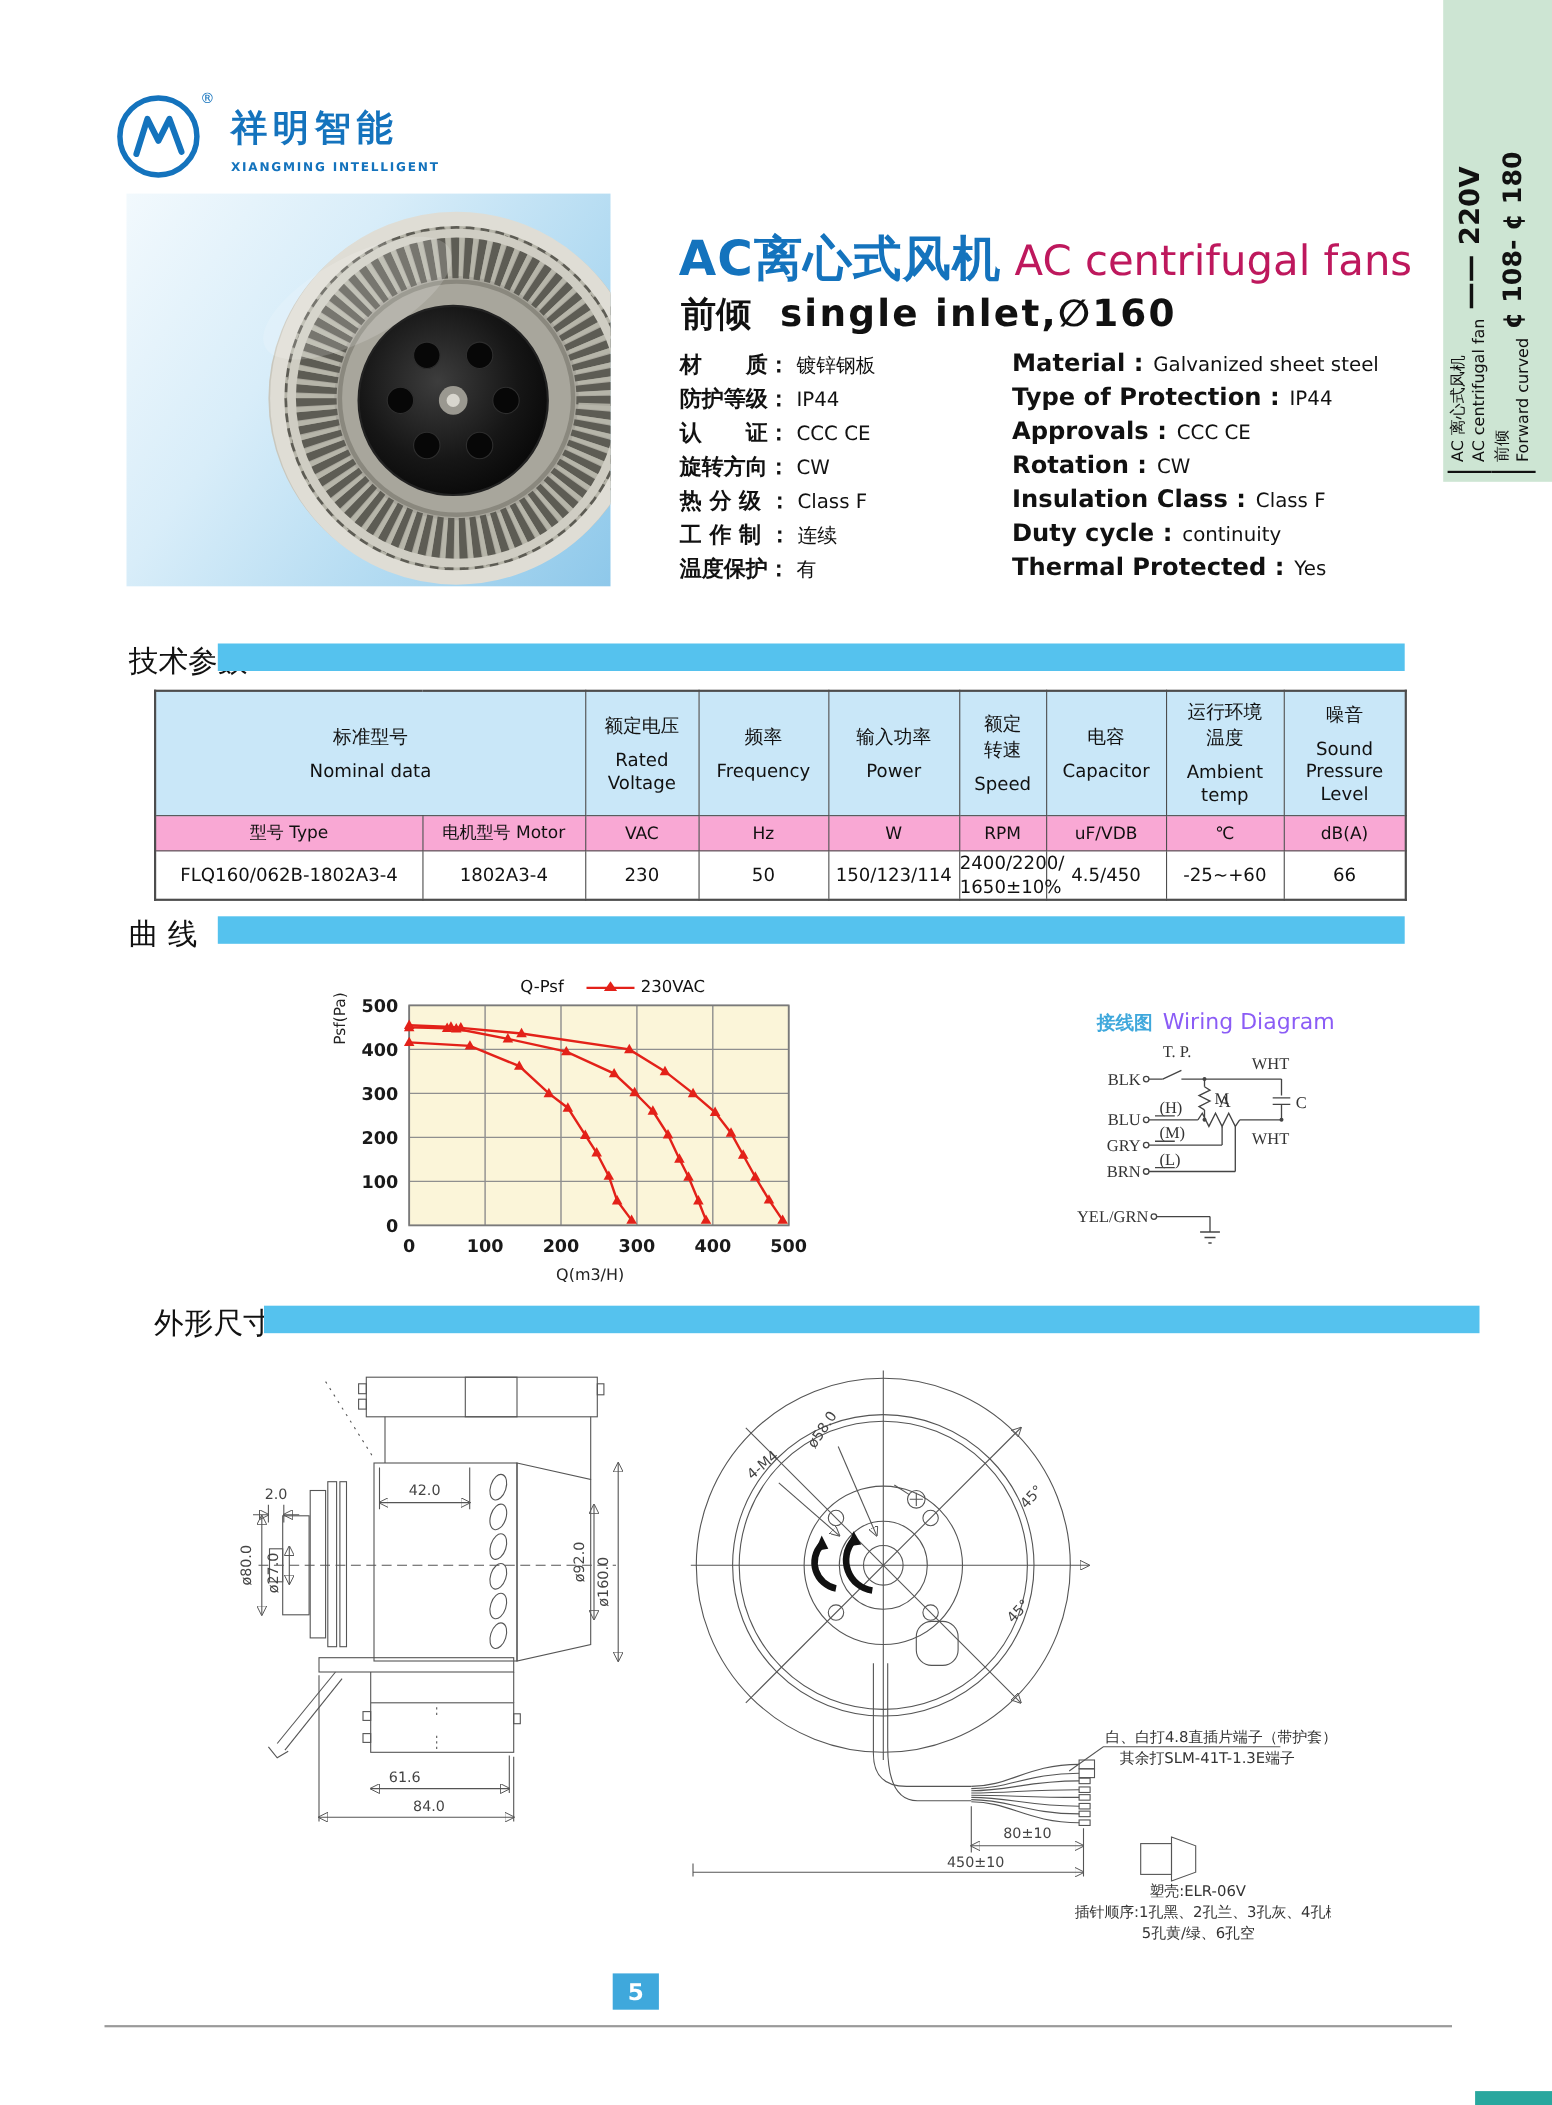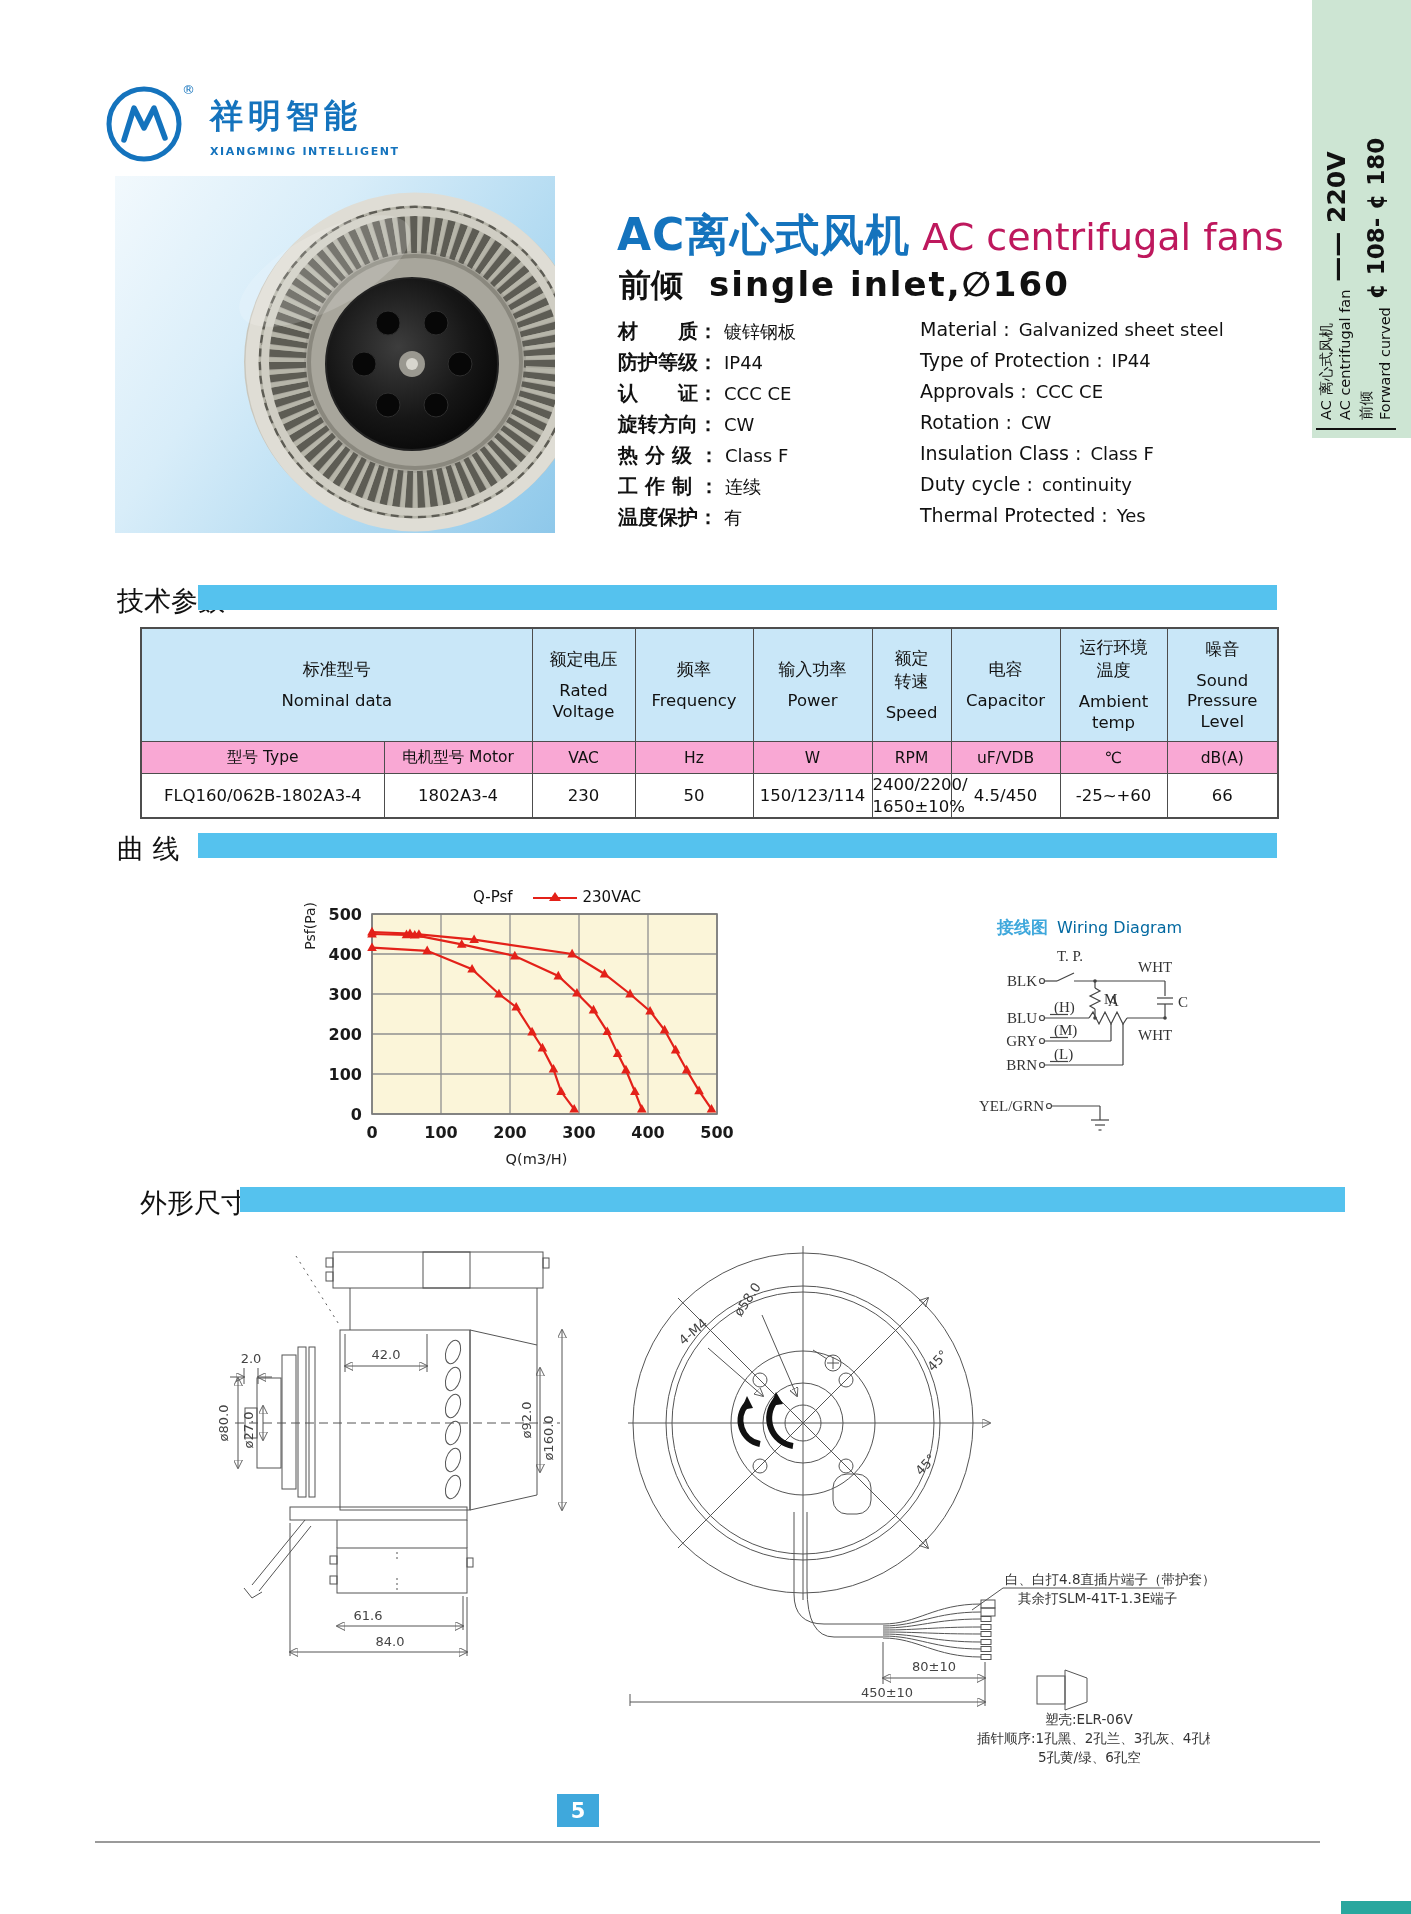--- a/index.html
+++ b/index.html
@@ -18,21 +18,21 @@
   .t-cn{font-size:44px;font-weight:bold;color:#1473BD;letter-spacing:1px;}
   .t-en{font-size:38px;color:#be185d;margin-left:12px;}
   .subtitle{position:absolute;left:619px;top:264px;white-space:nowrap;}
   .s-cn{font-size:32px;font-weight:bold;}
   .s-en{font-size:34px;font-weight:bold;margin-left:26px;letter-spacing:2px;}
   .specs{position:absolute;left:618px;top:318px;width:690px;}
   .spec-row{position:relative;height:31px;}
   .sr-cnl{font-size:20px;font-weight:bold;}
   .sr-cnv{font-size:18px;margin-left:6px;}
   .sr-en{position:absolute;left:302px;top:0;white-space:nowrap;}
-  .sr-enl{font-size:19px;font-weight:normal;}
+  .sr-enl{font-size:22px;font-weight:bold;}
   .sr-env{font-size:18px;margin-left:9px;font-weight:normal;}
   
   .sidebar{position:absolute;left:1312px;top:0;width:99px;height:438px;background:#CDE5D3;}
   .sb-g{position:absolute;transform-origin:0 0;transform:rotate(-90deg);display:flex;align-items:center;
         border-left:2px solid #111;padding-left:8px;box-sizing:border-box;}
   .sb-a{left:1316px;top:430px;width:358px;height:40px;}
   .sb-b{left:1356px;top:430px;width:358px;height:40px;}
   .sb-col{display:flex;flex-direction:column;line-height:1.3;}
   .sb-small{font-size:14.5px;color:#111;white-space:nowrap;}
   .sb-big{font-size:25px;font-weight:600;margin-left:8px;white-space:nowrap;color:#111;}
@@ -53,21 +53,21 @@
   .cell-sm{font-size:11px;line-height:1.3;}
   
   .chart{position:absolute;left:280px;top:874px;width:470px;height:302px;}
   .legend{position:absolute;left:193px;top:14px;display:flex;align-items:center;gap:20px;font-size:15px;}
   .lg-item{display:flex;align-items:center;gap:6px;}
   .ylab{position:absolute;left:22px;top:28px;writing-mode:vertical-rl;transform:rotate(180deg);
         font-size:14px;color:#222;}
   
   .wtitle{position:absolute;left:997px;top:916px;display:flex;gap:9px;align-items:baseline;white-space:nowrap;}
   .wt-cn{font-size:17px;font-weight:bold;color:#3FA8DC;}
-  .wt-en{font-size:16px;color:#0369a1;}
+  .wt-en{font-size:20px;color:#8b5cf6;}
   .wiring{position:absolute;left:958px;top:946px;}
   .wiring line,.wiring path{stroke:#444;stroke-width:1.2;fill:none;}
   .wiring text{font-family:"Liberation Serif","DejaVu Serif",serif;fill:#333;font-size:15px;}
   .wiring .dot{fill:#444;stroke:none;}
   .wiring .term{fill:#fff;stroke:#444;stroke-width:1.2;}
   
   .dims{position:absolute;left:170px;top:1230px;}
   .dims line,.dims path,.dims rect,.dims circle,.dims ellipse,.dims polygon{stroke:#555;fill:none;stroke-width:1;}
   .dims text{fill:#444;font-size:13px;stroke:none;font-family:"DejaVu Sans",sans-serif;}
   .dims .note{font-size:13.5px;fill:#333;}

